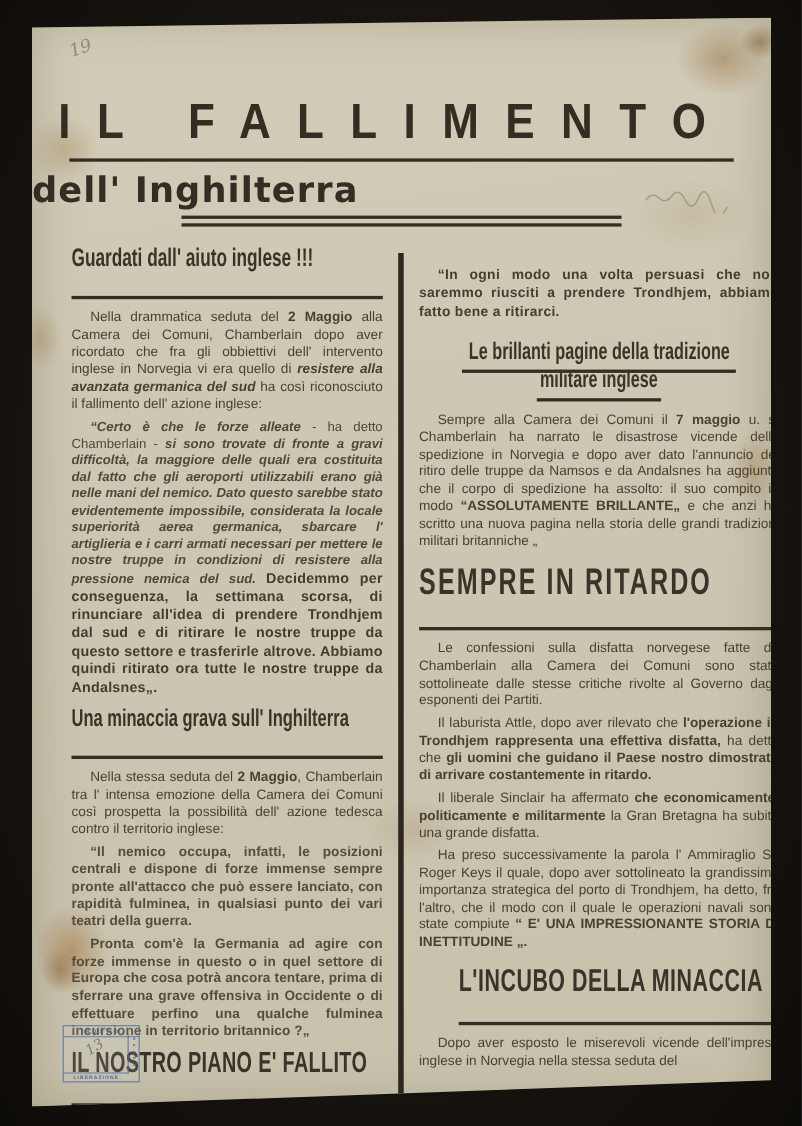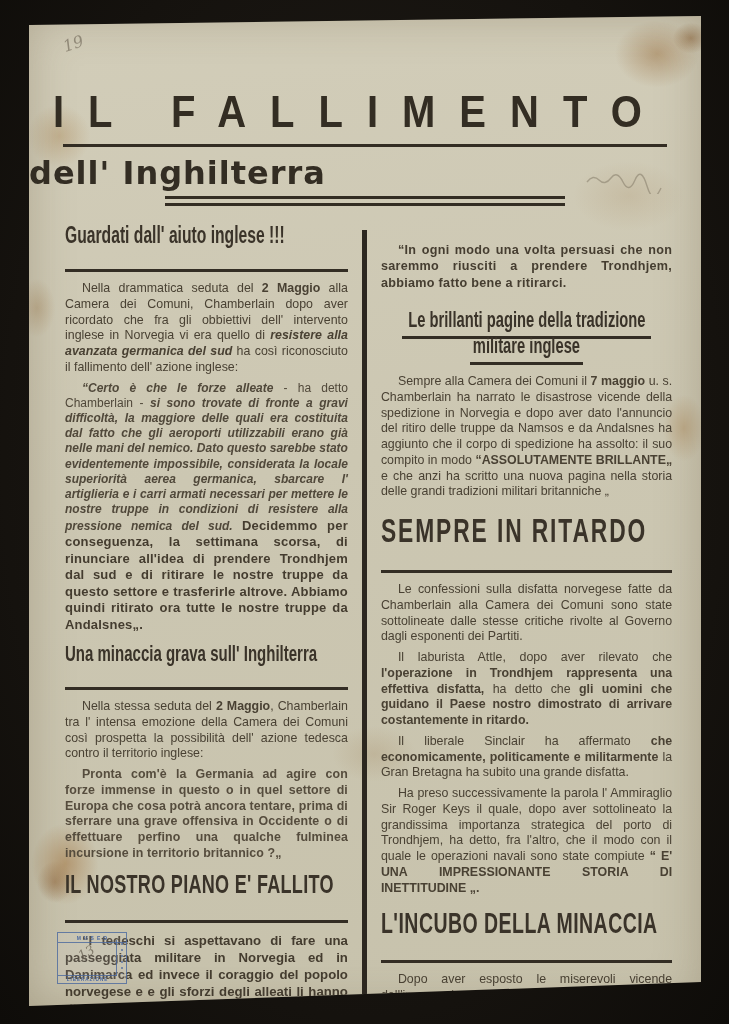--- a/index.html
+++ b/index.html
@@ -115,20 +115,21 @@
       <p class="p light"><span class="rm">Nella drammatica seduta del </span><span class="b">2 Maggio</span><span class="rm"> alla Camera dei Comuni, Chamberlain dopo aver ricordato che fra gli obbiettivi dell' intervento inglese in Norvegia vi era quello di </span><span class="bi">resistere alla avanzata germanica del sud</span><span class="rm"> ha così riconosciuto il fallimento dell' azione inglese:</span></p>
 
       <p class="p quote"><span class="bi">“Certo è che le forze alleate</span><span class="rm"> - ha detto Chamberlain - </span><span>si sono trovate di fronte a gravi difficoltà, la maggiore delle quali era costituita dal fatto che gli aeroporti utilizzabili erano già nelle mani del nemico. Dato questo sarebbe stato evidentemente impossibile, considerata la locale superiorità aerea germanica, sbarcare l' artiglieria e i carri armati necessari per mettere le nostre truppe in condizioni di resistere alla pressione nemica del sud. </span><span class="bsans">Decidemmo per conseguenza, la settimana scorsa, di rinunciare all'idea di prendere Trondhjem dal sud e di ritirare le nostre truppe da questo settore e trasferirle altrove. Abbiamo quindi ritirato ora tutte le nostre truppe da Andalsnes„.</span></p>
 
       <div class="h h-minaccia">
         <span class="tx">Una minaccia grava sull' Inghilterra</span>
       </div>
 
       <p class="p light"><span class="rm">Nella stessa seduta del </span><span class="b">2 Maggio</span><span class="rm">, Chamberlain tra l' intensa emozione della Camera dei Comuni così prospetta la possibilità dell' azione tedesca contro il territorio inglese:</span></p>
 
+      <p class="p semib">“Il nemico occupa, infatti, le posizioni centrali e dispone di forze immense sempre pronte all'attacco che può essere lanciato, con rapidità fulminea, in qualsiasi punto dei vari teatri della guerra.</p>
       <p class="p semib">Pronta com'è la Germania ad agire con forze immense in questo o in quel settore di Europa che cosa potrà ancora tentare, prima di sferrare una grave offensiva in Occidente o di effettuare perfino una qualche fulminea incursione in territorio britannico ?„</p>
 
       <div class="h h-nostro">
         <span class="tx">IL NOSTRO PIANO E' FALLITO</span>
       </div>
 
       <p class="p boldq">“I tedeschi si aspettavano di fare una passeggiata militare in Norvegia ed in Danimarca ed invece il coraggio del popolo norvegese e e gli sforzi degli alleati li hanno disillusi.„</p>
 
     </div>
 
@@ -148,21 +149,21 @@
       </div>
 
       <p class="p light">Le confessioni sulla disfatta norvegese fatte da Chamberlain alla Camera dei Comuni sono state sottolineate dalle stesse critiche rivolte al Governo dagli esponenti dei Partiti.</p>
 
       <p class="p light"><span class="rm">Il laburista Attle, dopo aver rilevato che </span><span class="b">l'operazione in Trondhjem rappresenta una effettiva disfatta,</span><span class="rm"> ha detto che </span><span class="b">gli uomini che guidano il Paese nostro dimostrato di arrivare costantemente in ritardo.</span></p>
 
       <p class="p light"><span class="rm">Il liberale Sinclair ha affermato </span><span class="b">che economicamente, politicamente e militarmente</span><span class="rm"> la Gran Bretagna ha subito una grande disfatta.</span></p>
 
       <p class="p light"><span class="rm">Ha preso successivamente la parola l' Ammiraglio Sir Roger Keys il quale, dopo aver sottolineato la grandissima importanza strategica del porto di Trondhjem, ha detto, fra l'altro, che il modo con il quale le operazioni navali sono state compiute </span><span class="b">“ E' UNA IMPRESSIONANTE STORIA DI INETTITUDINE „.</span></p>
 
-      <div class="h h-incubo" style="margin-top:20px;">
+      <div class="h h-incubo" style="margin-top:20px;margin-left:36px;">
         <span class="tx">L'INCUBO DELLA MINACCIA</span>
       </div>
 
       <p class="p light"><span class="rm">Dopo aver esposto le miserevoli vicende dell'impresa inglese in Norvegia nella stessa seduta del </span></p>
 
     </div>
   </div>
 
   <div class="stamp">
     <div class="stamp-top">MUSEO</div>

